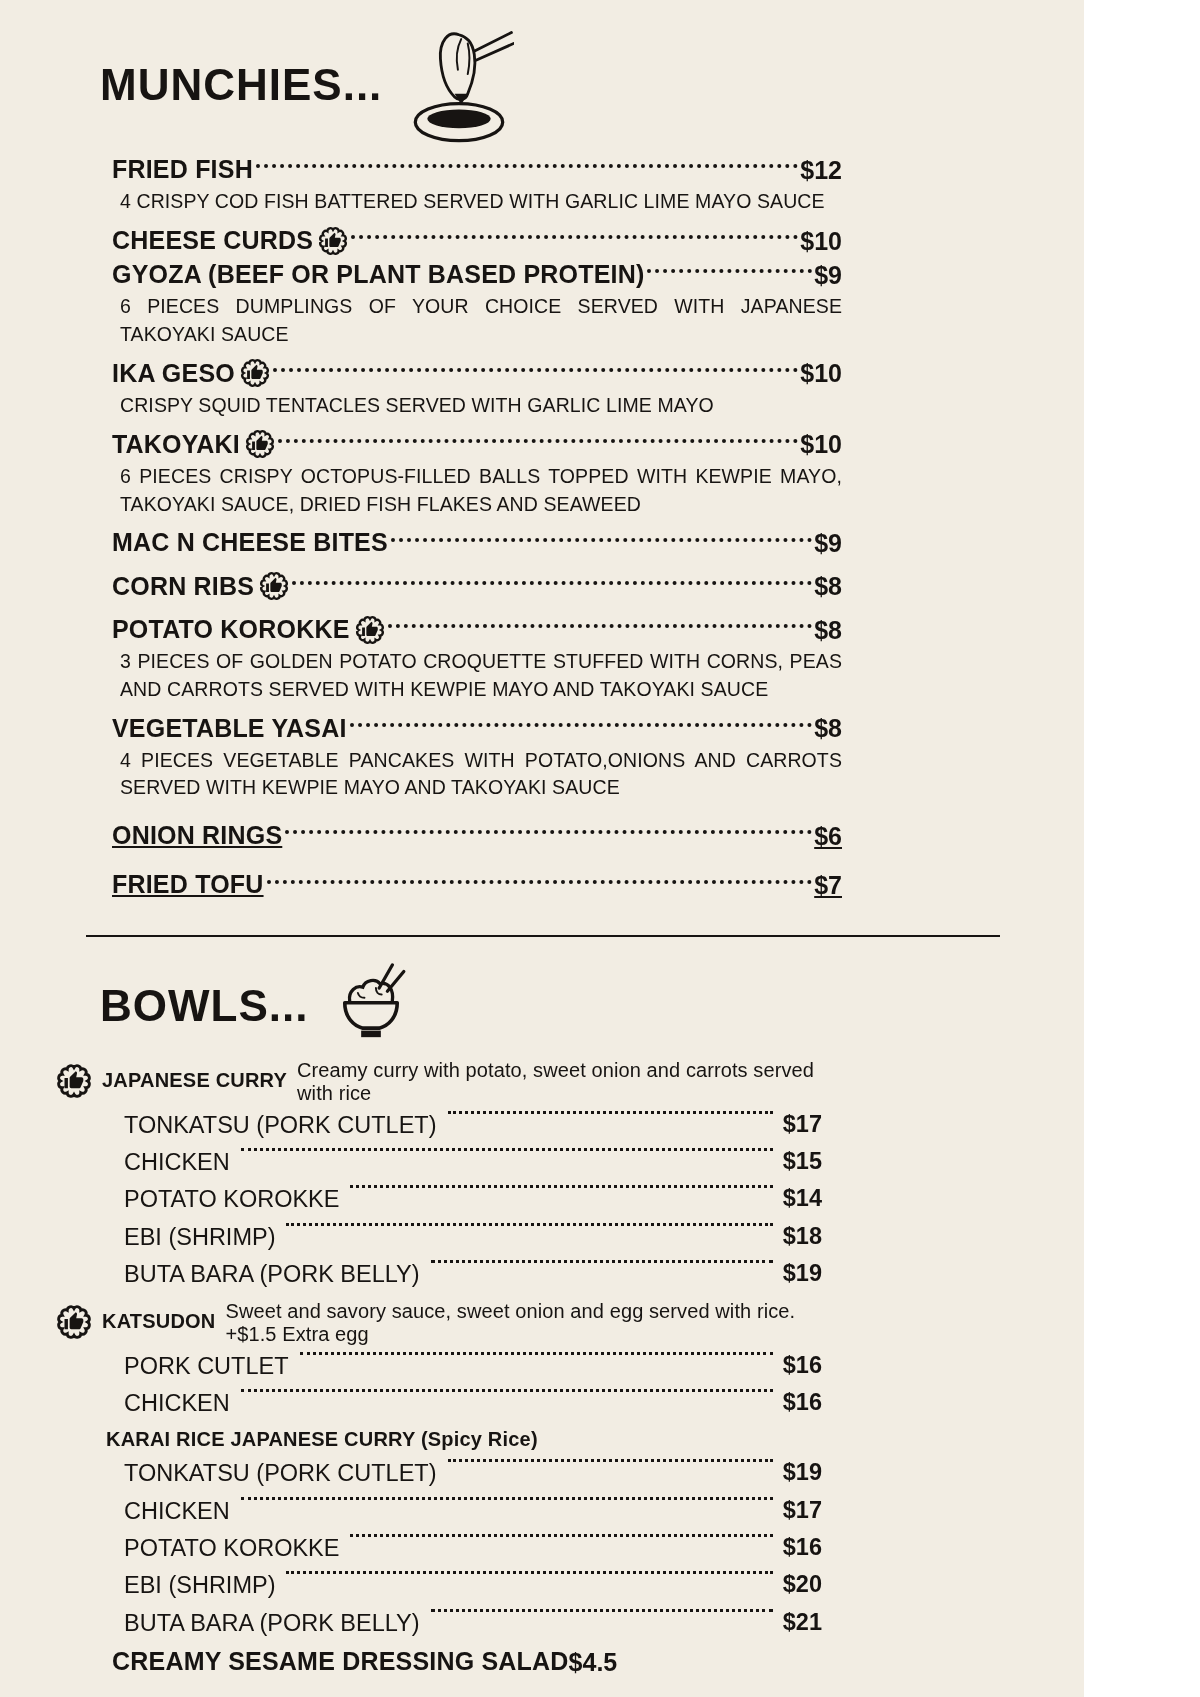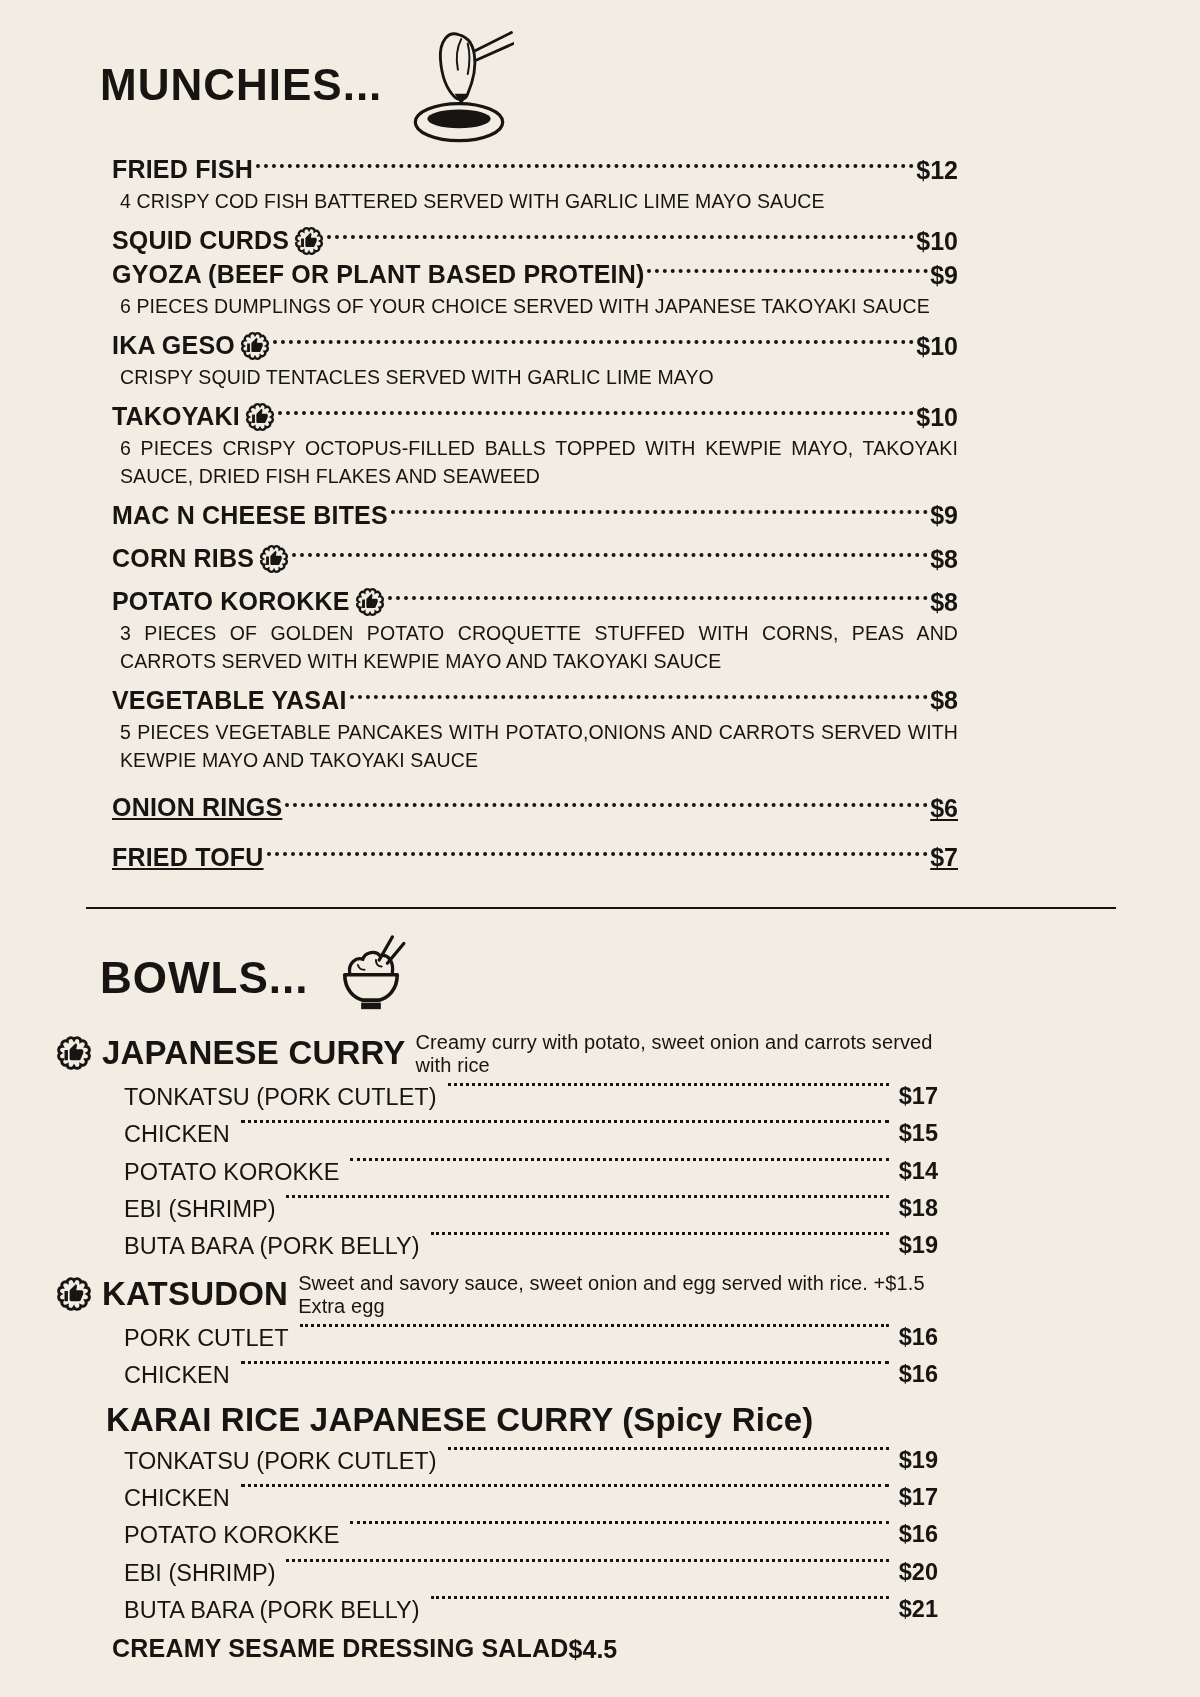--- a/index.html
+++ b/index.html
@@ -1,17 +1,17 @@
 <!DOCTYPE html>
 <html><head>
 <meta charset="utf-8">
 <style>
   html,body{margin:0;padding:0;}
   .page{
-    width:1200px;height:1697px;box-sizing:border-box;
+    width:1084px;height:1697px;box-sizing:border-box;
     background:#f2ede3;color:#171412;
     font-family:"Liberation Sans", sans-serif;
     padding:26px 242px 0 100px;
     position:relative;overflow:hidden;
   }
   
   .sec-head{display:flex;align-items:center;gap:22px;}
   .sec-title{font-size:44px;font-weight:800;letter-spacing:1px;line-height:1;}
   .sec-icon{flex:0 0 auto;}
   
@@ -22,21 +22,21 @@
   .row .price{font-size:25px;font-weight:700;line-height:1.2;}
   .row.no-desc{margin-bottom:12px;}
   .gap-top{margin-top:18px;text-decoration:underline;}
   .desc{font-size:19.5px;font-weight:400;margin:1px 0 9px 20px;line-height:1.42;
     text-align:justify;letter-spacing:.1px;max-width:845px;}
   
   .divider{border:none;border-top:2px solid #171412;margin:34px -158px 26px -14px;}
   
   .group-head{display:flex;align-items:center;gap:10px;margin:10px 0 8px -44px;}
   .group-head.noicon{margin-left:6px;}
-  .group-title{font-size:33px;font-weight:800;letter-spacing:.2px;white-space:nowrap;}
+  .group-title{font-size:20px;font-weight:800;letter-spacing:.2px;white-space:nowrap;}
   .group-sub{font-size:20px;font-weight:400;letter-spacing:.1px;margin-bottom:-2px;}
   .opt{display:flex;align-items:flex-start;margin:0 20px 8px 24px;gap:8px;}
   .opt .name{font-size:23.5px;font-weight:400;white-space:nowrap;line-height:1.25;}
   .opt .leader{border-bottom-width:3px;margin-bottom:6px;}
   .opt .price{font-size:23.5px;font-weight:700;}
   .salad-row{margin-left:12px;margin-top:4px;}
   .badge{flex:0 0 auto;}
   svg{display:block;}
 </style>
 </head>
@@ -75,21 +75,21 @@
       <span class="name">
           <span>FRIED FISH</span>
         </span>
       <span class="leader"></span>
       <span class="price">$12</span>
     </div>
     <p class="desc">4 CRISPY COD FISH BATTERED SERVED WITH GARLIC LIME MAYO SAUCE</p>
 
     <div class="row">
       <span class="name">
-          <span>SQUID CURDS</span>
+          <span>CHEESE CURDS</span>
         <svg class="badge" width="30" height="30" viewBox="0 0 24 24">
             <use href="#seal-badge"></use>
           </svg>
       </span>
       <span class="leader"></span>
       <span class="price">$10</span>
     </div>
 
     <div class="row">
       <span class="name">
@@ -155,21 +155,21 @@
     </div>
     <p class="desc">3 PIECES OF GOLDEN POTATO CROQUETTE STUFFED WITH CORNS, PEAS AND CARROTS SERVED WITH KEWPIE MAYO AND TAKOYAKI SAUCE</p>
 
     <div class="row">
       <span class="name">
           <span>VEGETABLE YASAI</span>
         </span>
       <span class="leader"></span>
       <span class="price">$8</span>
     </div>
-    <p class="desc">5 PIECES VEGETABLE PANCAKES WITH POTATO,ONIONS AND CARROTS SERVED WITH KEWPIE MAYO AND TAKOYAKI SAUCE</p>
+    <p class="desc">4 PIECES VEGETABLE PANCAKES WITH POTATO,ONIONS AND CARROTS SERVED WITH KEWPIE MAYO AND TAKOYAKI SAUCE</p>
 
     <div class="row no-desc gap-top">
       <span class="name">
           <span>ONION RINGS</span>
         </span>
       <span class="leader"></span>
       <span class="price">$6</span>
     </div>
 
     <div class="row no-desc gap-top">

